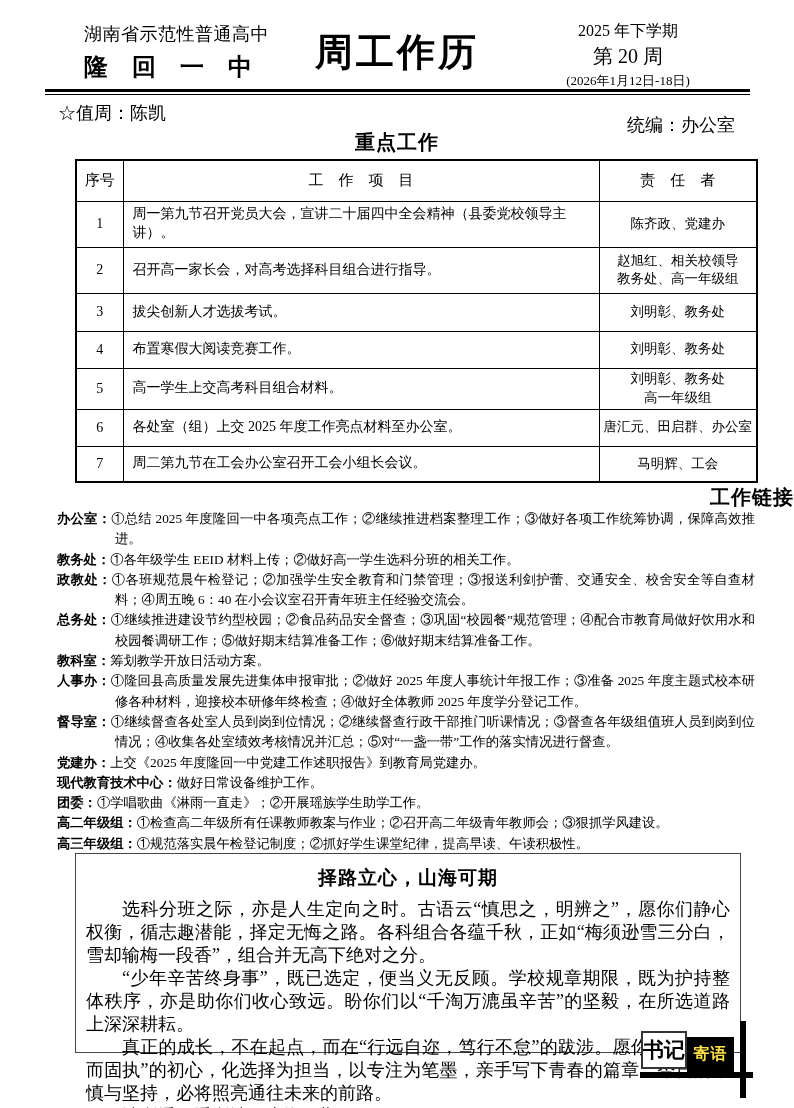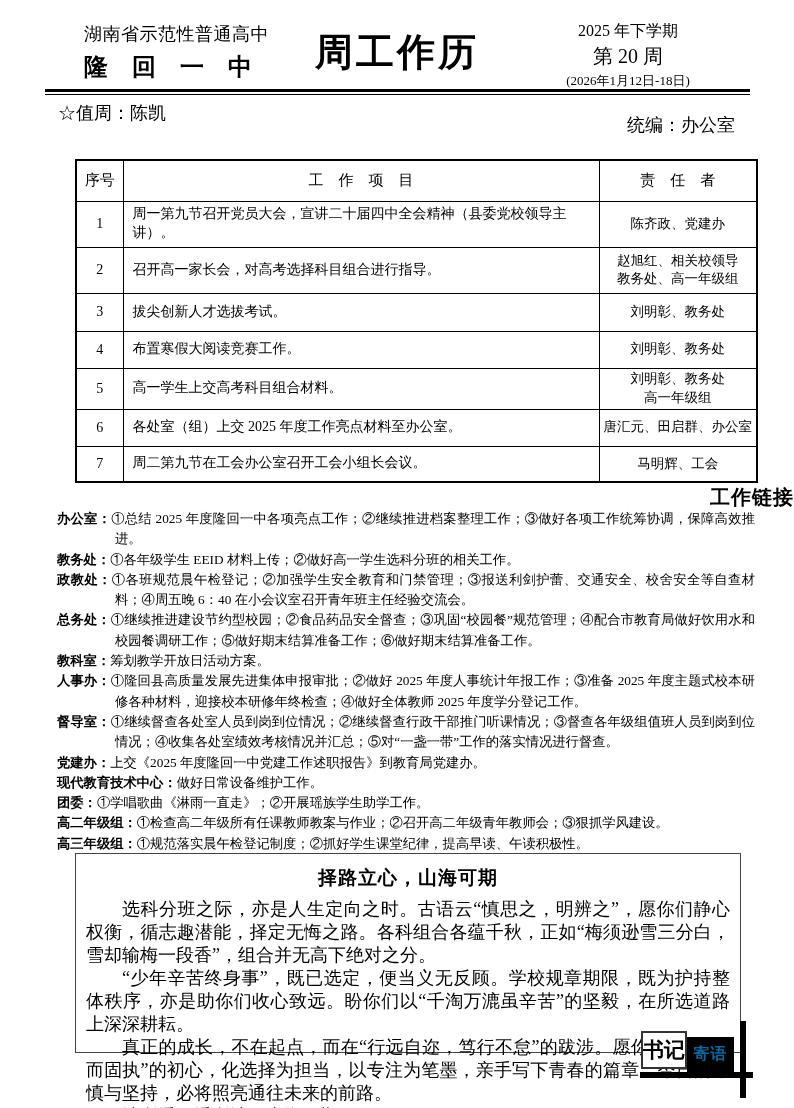--- a/index.html
+++ b/index.html
@@ -46,21 +46,21 @@
   
   .box{position:absolute;left:75px;top:853px;width:664px;height:198px;border:1.5px solid #444;}
   .box h3{margin:11px 0 7px;text-align:center;font-family:"Liberation Sans","DejaVu Sans",sans-serif;
           font-weight:700;font-size:19px;letter-spacing:1px;}
   .box p{margin:0;padding:0 10px;font-size:18px;line-height:23px;text-indent:2em;text-align:justify;}
 
   
   .st-white{position:absolute;left:641px;top:1031px;width:46px;height:38px;background:#fff;
             border:2px solid #333;box-sizing:border-box;display:flex;align-items:center;justify-content:center;
             font-family:"Liberation Sans","DejaVu Sans",sans-serif;font-weight:700;font-size:21px;z-index:3;}
-  .st-black{position:absolute;left:687px;top:1037px;width:47px;height:35px;background:#000;color:#0369a1;
+  .st-black{position:absolute;left:687px;top:1037px;width:47px;height:35px;background:#000;color:#fde047;
             display:flex;align-items:center;justify-content:center;letter-spacing:1px;
             font-family:"Liberation Sans","DejaVu Sans",sans-serif;font-weight:700;font-size:16px;z-index:2;}
   .bar-h{position:absolute;left:640px;top:1072px;width:113px;height:6px;background:#000;z-index:4;}
   .bar-v{position:absolute;left:740px;top:1021px;width:6px;height:77px;background:#000;z-index:4;}
 </style>
 </head>
 <body>
 
 <div id="page">
 
@@ -72,20 +72,21 @@
   <div class="hdr-right">
     <div class="r1">2025 年下学期</div>
     <div class="r2">第 20 周</div>
     <div class="r3">(2026年1月12日-18日)</div>
   </div>
   <div class="rule"></div>
 
   <div class="duty"><span>☆值周：</span><span>陈凯</span></div>
   <div class="editor"><span>统编：</span><span>办公室</span></div>
 
+  <div class="sec1">重点工作</div>
 
   <table class="kw">
     <colgroup>
         <col class="c-no">
         <col class="c-task">
         <col class="c-owner">
       </colgroup>
     <tbody>
         <tr class="h">
       <th>序号</th>

